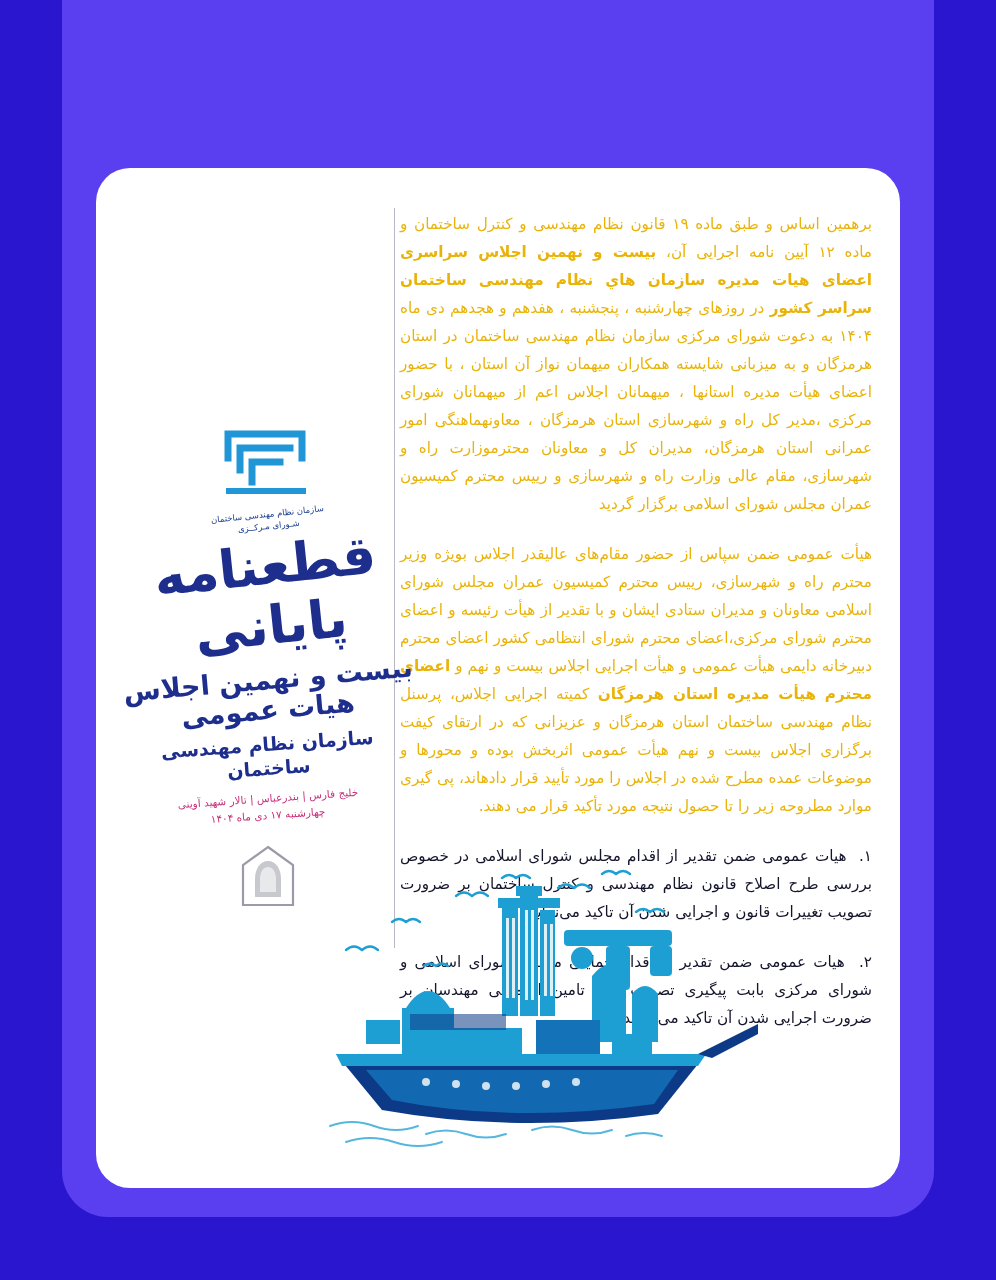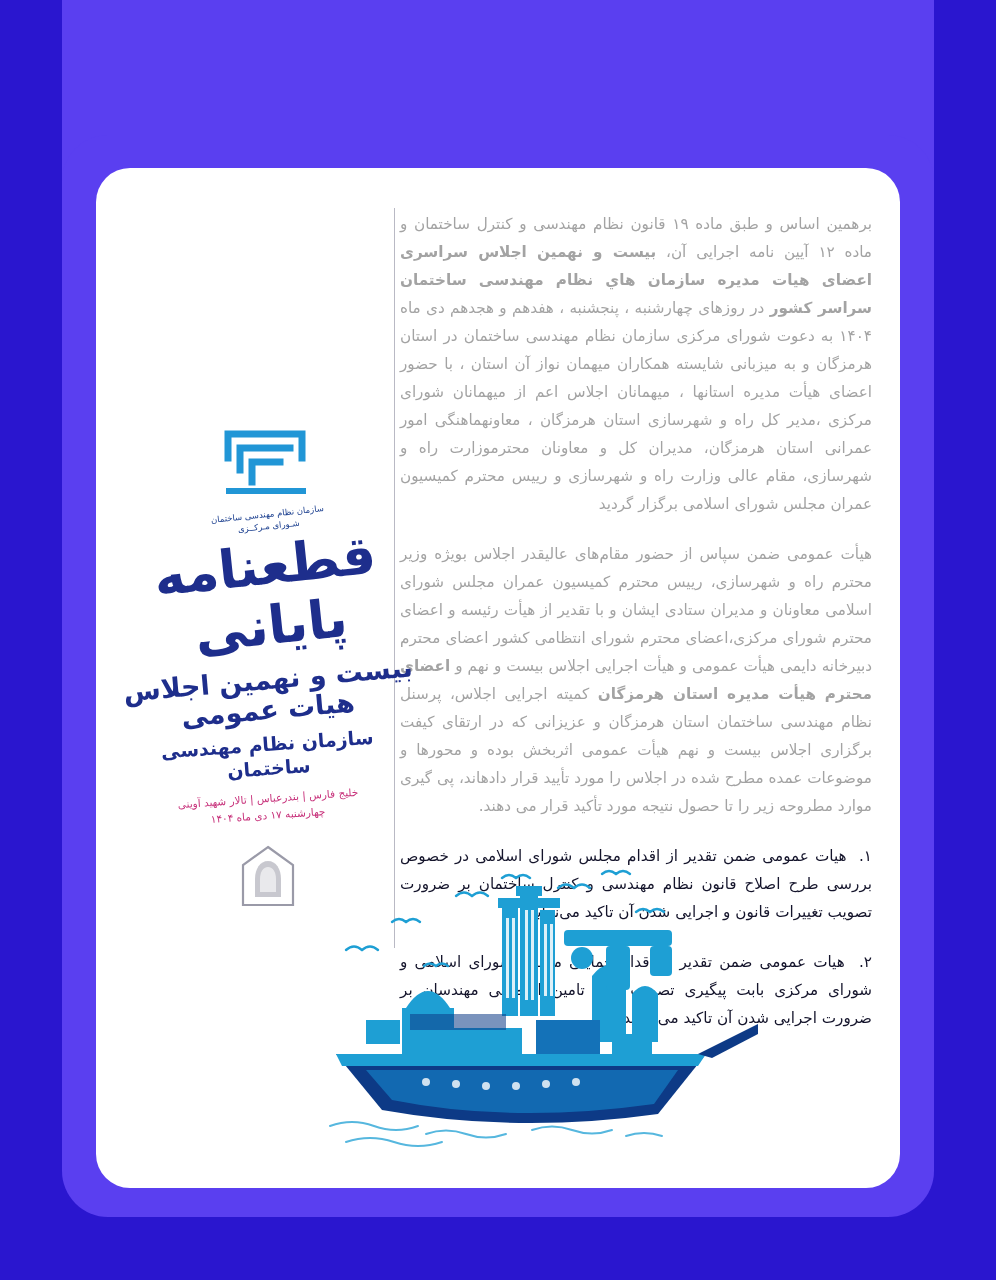--- a/index.html
+++ b/index.html
@@ -72,21 +72,21 @@
     right: 28px;
     top: 42px;
     width: 472px;
     text-align: justify;
     direction: rtl;
   }
 
   .para {
     font-size: 15.2px;
     line-height: 28px;
-    color: #a3a3a3;
+    color: #eab308;
     margin: 0 0 22px 0;
     letter-spacing: 0px;
     text-align: justify;
   }
   .para b { font-weight: bold; }
 
   .num-para {
     font-size: 15.2px;
     line-height: 28px;
     color: #14142b;

